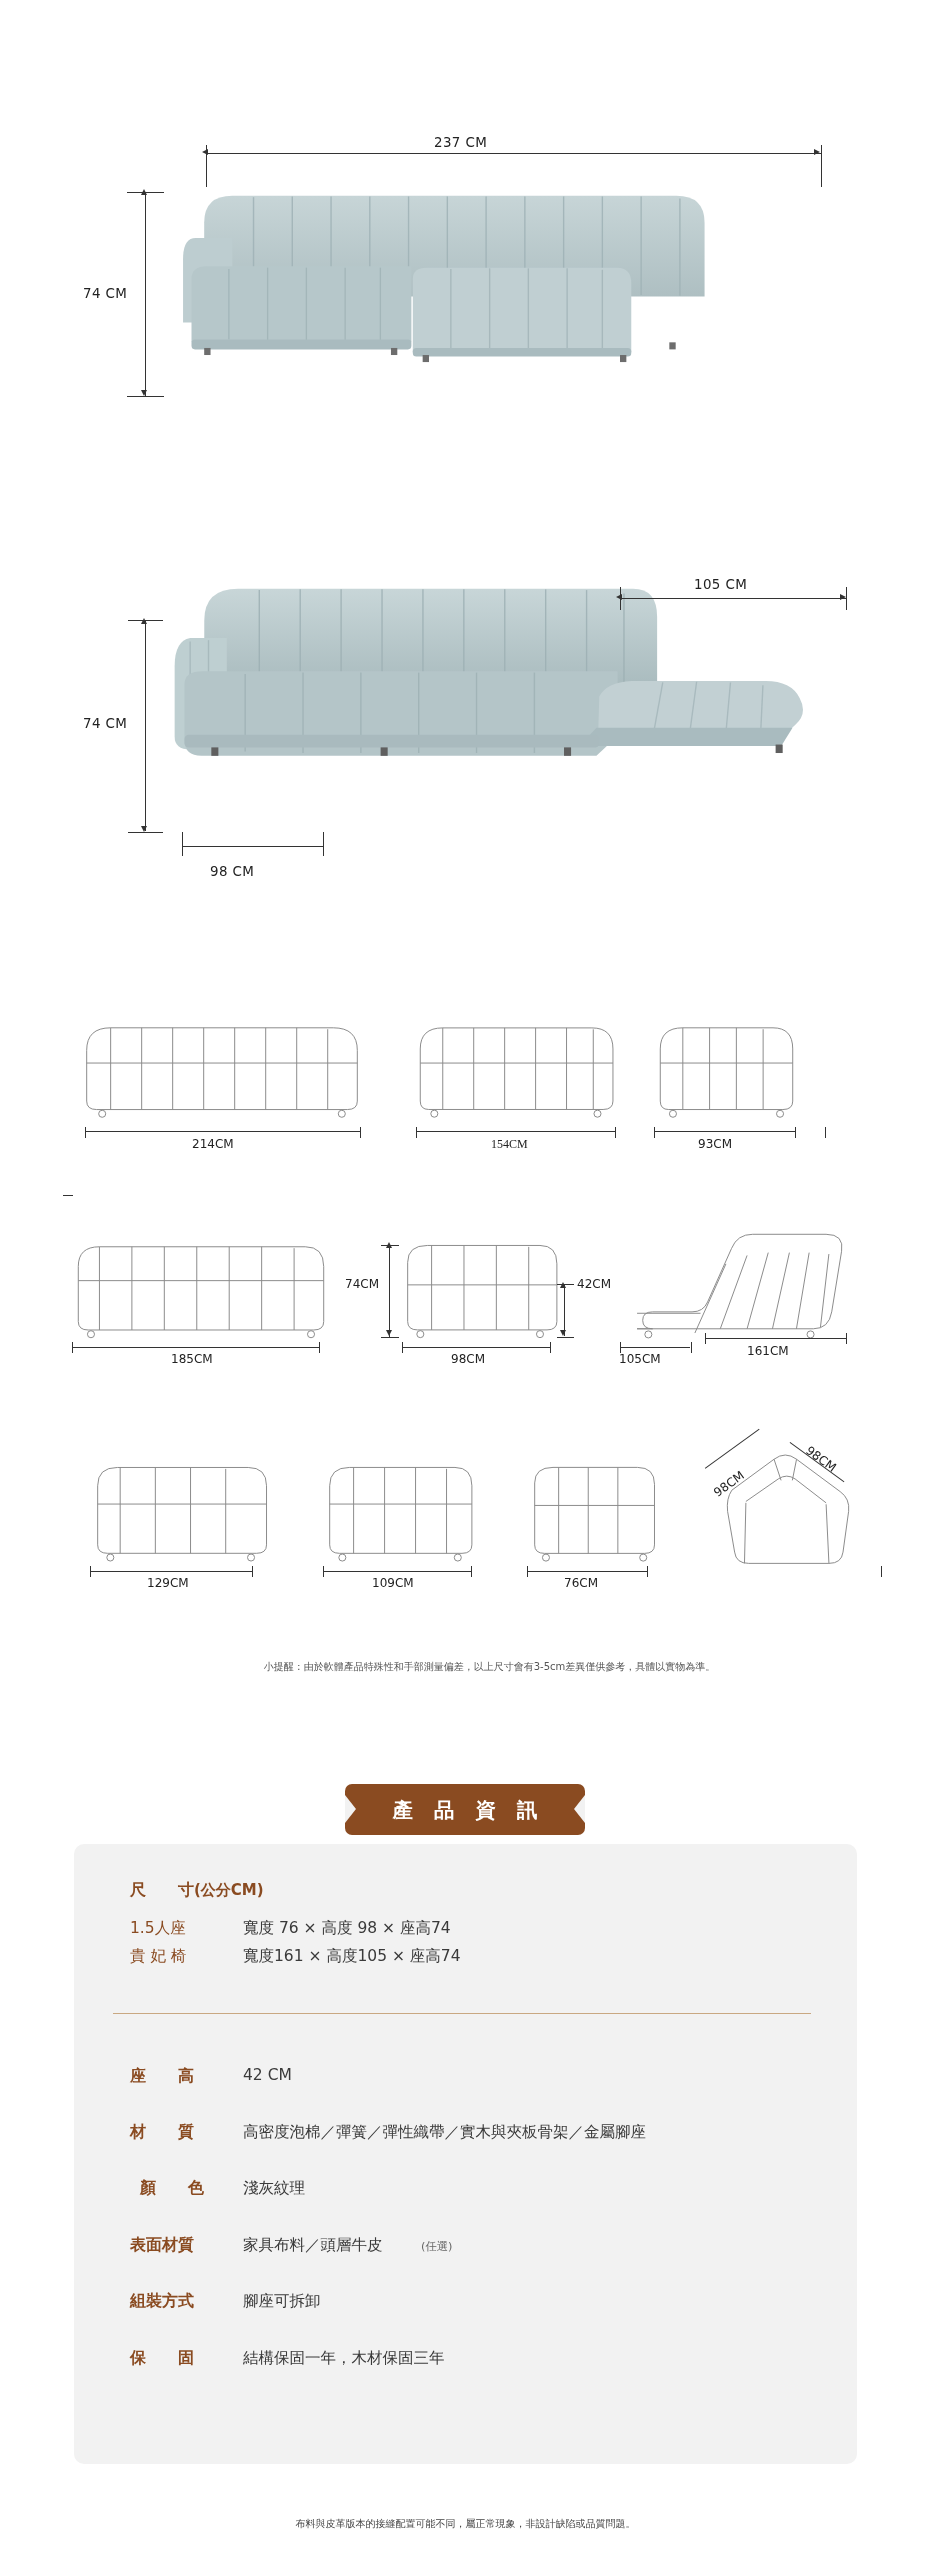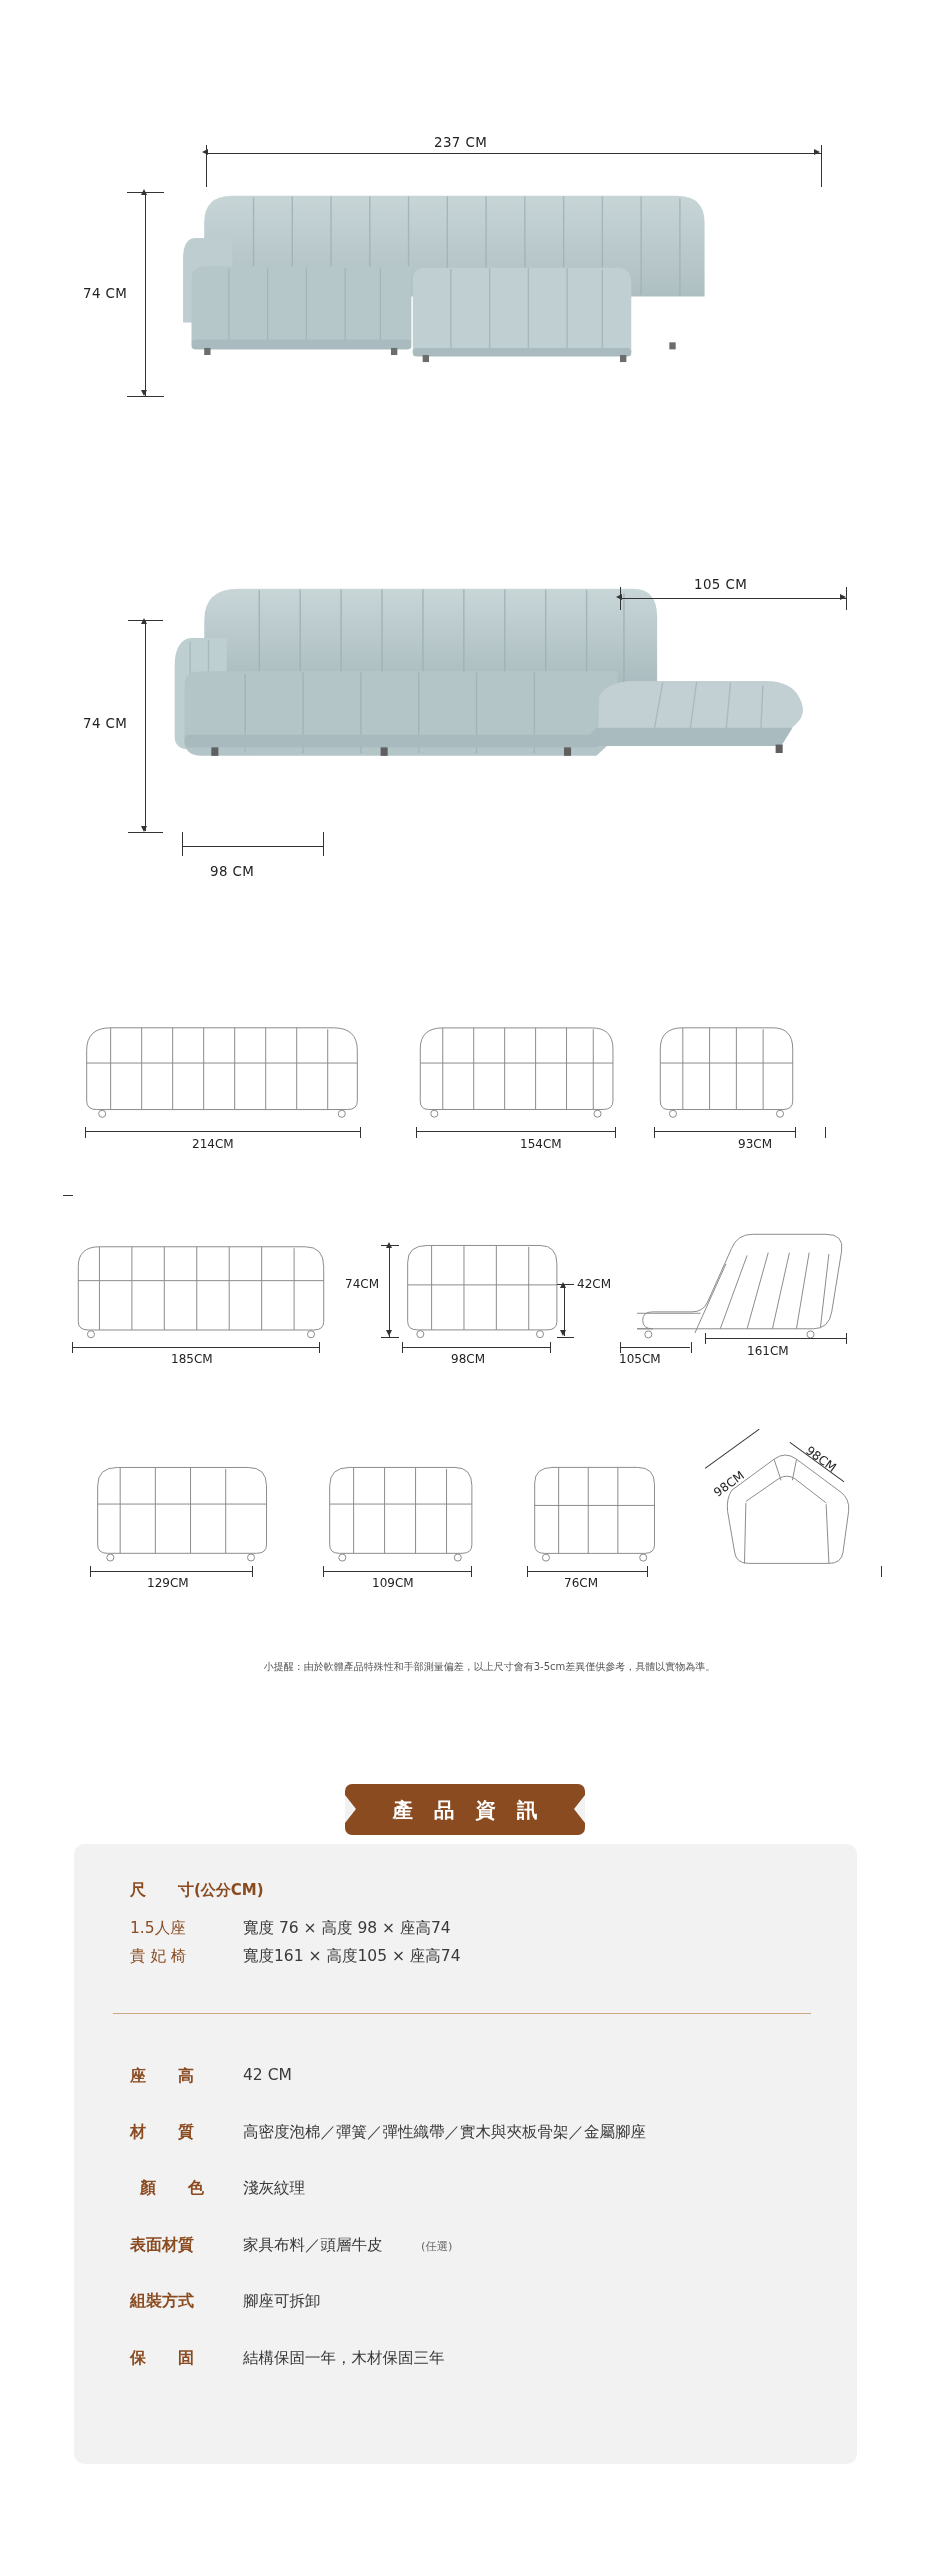--- a/index.html
+++ b/index.html
@@ -217,39 +217,39 @@
       <path d="M180 28 v116"></path>
         <path d="M224 28 v116"></path>
         <path d="M262 30 v114"></path>
       <circle cx="36" cy="150" r="5"></circle>
         <circle cx="268" cy="150" r="5"></circle>
     </g>
   </svg>
   <div class="hline" style="left:416px;top:1131px;width:199px;"></div>
   <div class="vline" style="left:416px;top:1127px;height:10.6px;"></div>
   <div class="vline" style="left:615px;top:1127px;height:10.6px;"></div>
-  <div class="dim-sm" style="left:520px;top:1137px;">154CM</div>
+  <div class="dim-sm" style="left:491px;top:1137px;font-family:Liberation Serif, serif;">154CM</div>
 
   <svg class="line-svg" style="left:649px;top:1008px;" width="155" height="127" viewBox="0 0 220 180">
     <g fill="none" stroke="#8a8a8a" stroke-width="1.4">
       <path d="M16 58 q0 -30 32 -30 h128 q28 0 28 30 v74 q0 12 -14 12 h-162 q-12 0 -12 -12 z"></path>
       <path d="M16 78 h188"></path>
       <path d="M48 28 v116"></path>
         <path d="M86 28 v116"></path>
         <path d="M124 28 v116"></path>
         <path d="M162 30 v114"></path>
       <circle cx="34" cy="150" r="5"></circle>
         <circle cx="186" cy="150" r="5"></circle>
     </g>
   </svg>
   <div class="hline" style="left:654px;top:1131px;width:141px;"></div>
   <div class="vline" style="left:654px;top:1127px;height:10.6px;"></div>
   <div class="vline" style="left:795px;top:1127px;height:10.6px;"></div>
   <div class="vline" style="left:825px;top:1127px;height:10.6px;"></div>
-  <div class="dim-sm" style="left:698px;top:1137px;margin-left:40px;">93CM</div>
+  <div class="dim-sm" style="left:698px;top:1137px;">93CM</div>
 
   <svg class="line-svg" style="left:67px;top:1227px;" width="268" height="127" viewBox="0 0 380 180">
     <g fill="none" stroke="#8a8a8a" stroke-width="1.4">
       <path d="M16 56 q0 -28 30 -28 h292 q26 0 26 28 v78 q0 12 -14 12 h-320 q-14 0 -14 -12 z"></path>
       <path d="M16 76 h348"></path>
       <path d="M46 28 v118"></path>
         <path d="M92 28 v118"></path>
         <path d="M138 28 v118"></path>
       <path d="M184 28 v118"></path>
         <path d="M230 28 v118"></path>
@@ -419,15 +419,16 @@
   <div class="lbl" style="left:130px;top:2235px;">表面材質</div>
   <div class="val" style="left:243px;top:2235px;">家具布料／頭層牛皮</div>
   <div class="val val-sm" style="left:421px;top:2239px;">(任選)</div>
 
   <div class="lbl" style="left:130px;top:2291px;">組裝方式</div>
   <div class="val" style="left:243px;top:2291px;">腳座可拆卸</div>
 
   <div class="lbl" style="left:130px;top:2348px;">保　　固</div>
   <div class="val" style="left:243px;top:2348px;">結構保固一年，木材保固三年</div>
 
+  <div class="footnote" style="top:2515px;left:0;">布料與皮革版本的接縫配置可能不同，屬正常現象，非設計缺陷或品質問題。</div>
 
 </div>
 
 
 </body></html>

